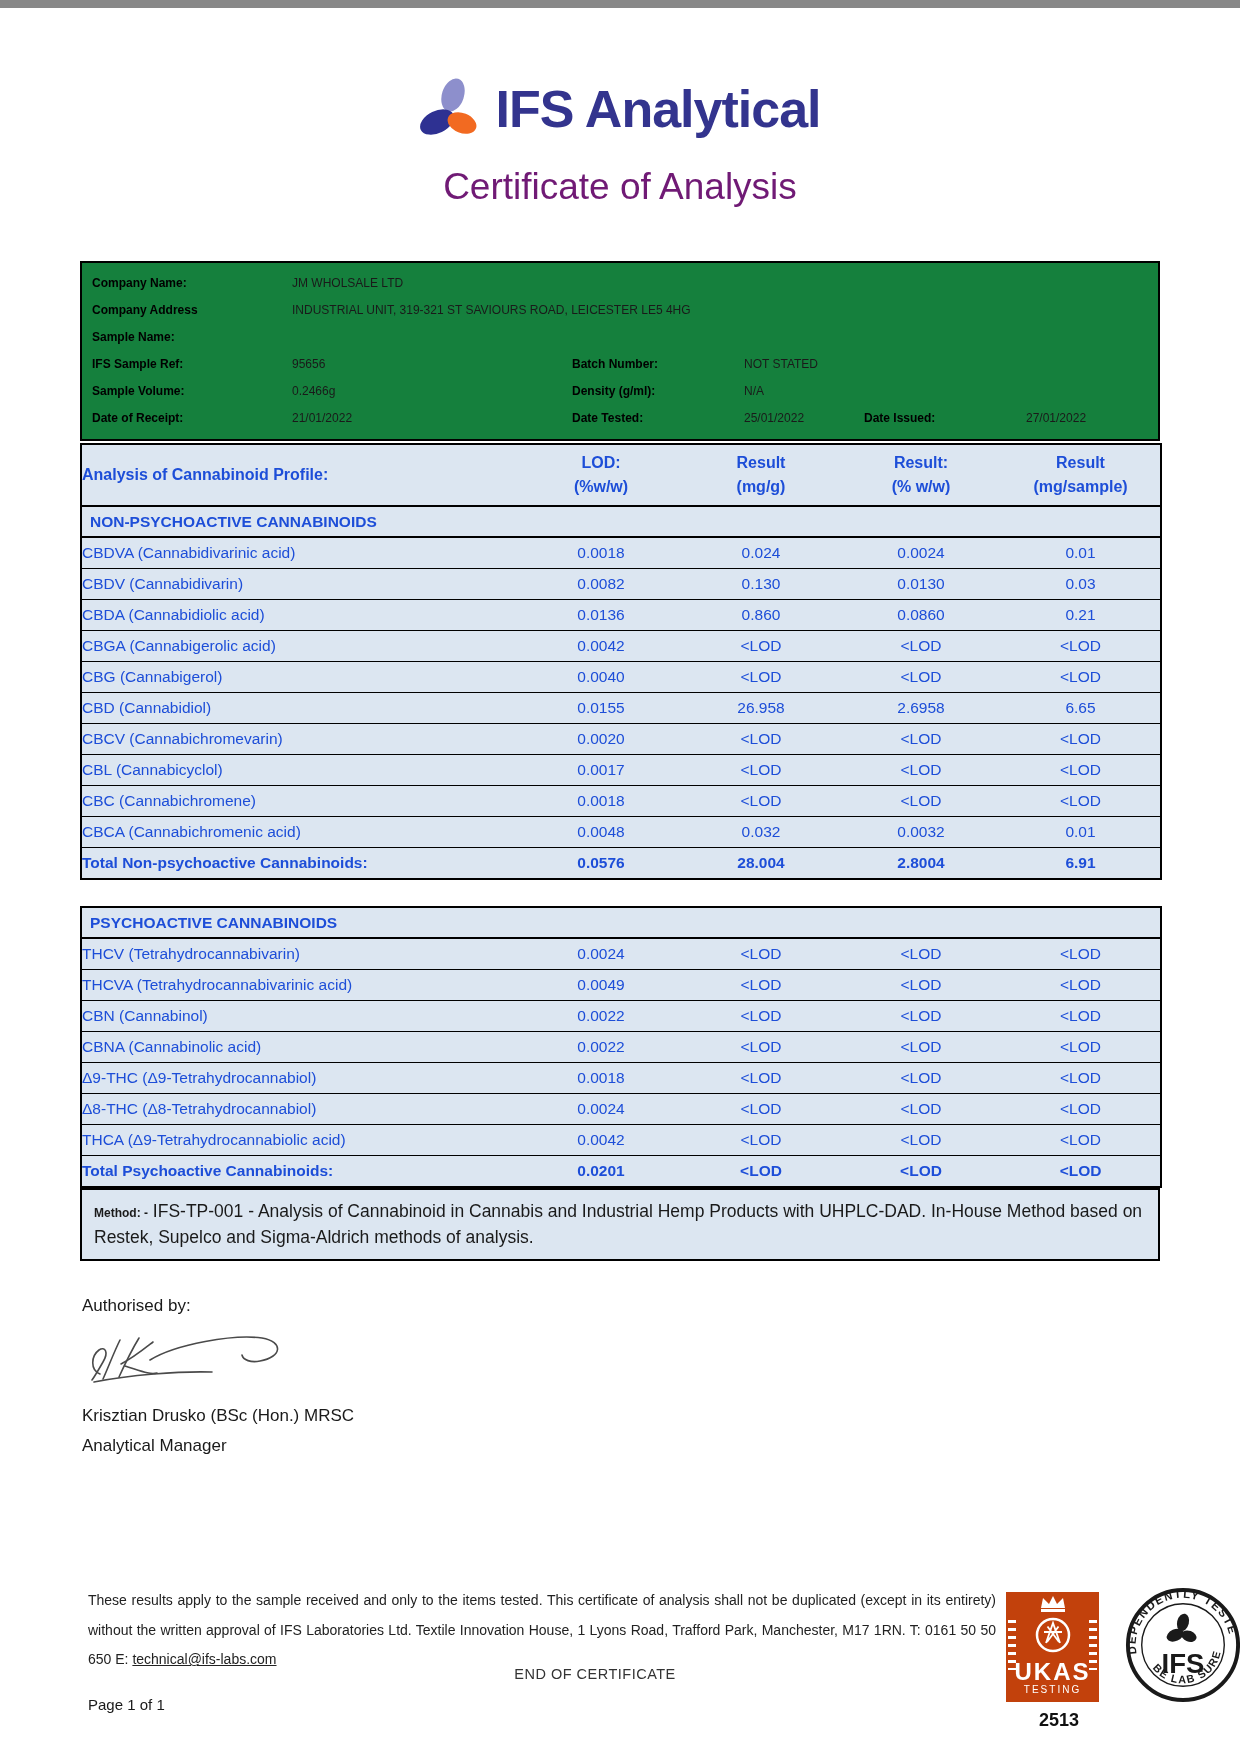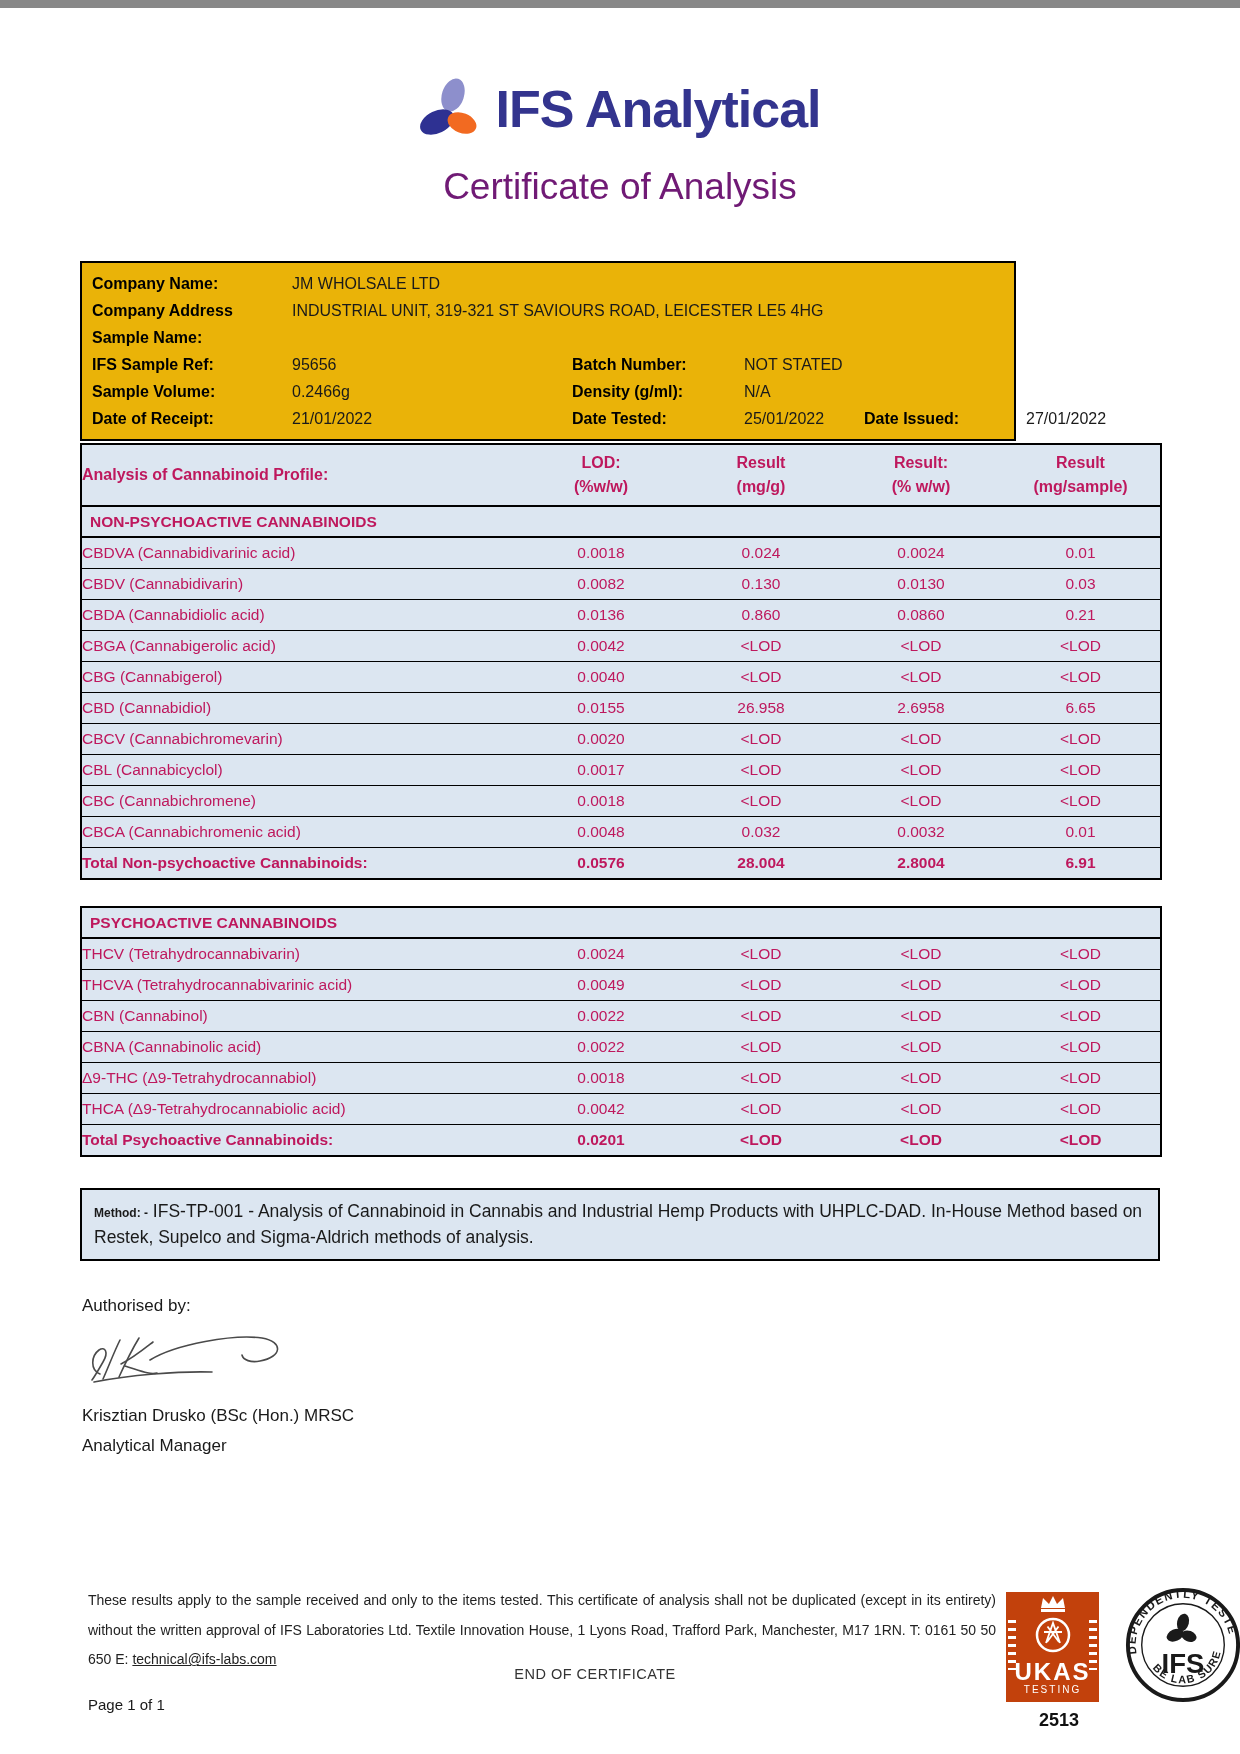--- a/index.html
+++ b/index.html
@@ -7,36 +7,36 @@
     position:relative;width:1240px;height:1754px;margin:8px auto;
     background:#ffffff;font-family:"Liberation Sans",sans-serif;color:#1a1a1a;
     overflow:hidden;
   }
   
   .logo-row{position:absolute;top:68px;left:0;right:0;display:flex;justify-content:center;align-items:center;gap:14px;}
   .brand-text{font-size:52px;font-weight:bold;color:#33348e;letter-spacing:-1px;}
   .doc-title{position:absolute;top:158px;left:0;right:0;text-align:center;font-size:37px;color:#701a75;}
   
   .info-box{
-    position:absolute;left:80px;top:253px;width:936px;box-sizing:border-box;
-    background:#eab308;border:2px solid #000;padding:7px 10px;font-size:16px;
+    position:absolute;left:80px;top:253px;width:1080px;box-sizing:border-box;
+    background:#15803d;border:2px solid #000;padding:7px 10px;font-size:12px;
   }
   .info-row{display:flex;align-items:center;height:27px;line-height:27px;white-space:nowrap;}
   .il{font-weight:bold;color:#000;}
   .c1{width:200px;flex:none;}
   .c2{width:280px;flex:none;}
   .c2.grow{flex:1;}
   .c3{width:172px;flex:none;}
   .c4{width:120px;flex:none;}
   .c5{width:162px;flex:none;}
   .c6{flex:1;}
   
   .ctable{
     position:absolute;left:80px;width:1080px;border-collapse:collapse;
-    background:#dce6f1;border:2px solid #000;table-layout:fixed;font-size:15.5px;color:#be185d;padding-left:31px;
+    background:#dce6f1;border:2px solid #000;table-layout:fixed;font-size:15.5px;color:#1d4ed8;padding-left:31px;
   }
   .ctable col.c-name{width:440px;}
   .ctable col.c-num{width:160px;}
   .ctable th,.ctable td{padding:0;}
   .hdr-row th{height:60px;border-bottom:2px solid #000;vertical-align:middle;font-size:16px;}
   .t-title{text-align:left;padding-left:8px;font-size:17px;}
   .hdr-col div{text-align:center;line-height:1.5;}
   .section-row th{height:29px;text-align:left;padding-left:8px;font-size:15.5px;border-bottom:2px solid #000;}
   .ctable tbody td{height:30px;border-top:1px solid #000;}
   .ctable tbody tr:first-child td{border-top:none;}
@@ -279,20 +279,27 @@
           <td class="cell-num">&lt;LOD</td>
         </tr>
         <tr>
           <td class="cell-name">Δ9-THC (Δ9-Tetrahydrocannabiol)</td>
           <td class="cell-num">0.0018</td>
           <td class="cell-num">&lt;LOD</td>
           <td class="cell-num">&lt;LOD</td>
           <td class="cell-num">&lt;LOD</td>
         </tr>
         <tr>
+          <td class="cell-name">Δ8-THC (Δ8-Tetrahydrocannabiol)</td>
+          <td class="cell-num">0.0024</td>
+          <td class="cell-num">&lt;LOD</td>
+          <td class="cell-num">&lt;LOD</td>
+          <td class="cell-num">&lt;LOD</td>
+        </tr>
+        <tr>
           <td class="cell-name">THCA (Δ9-Tetrahydrocannabiolic acid)</td>
           <td class="cell-num">0.0042</td>
           <td class="cell-num">&lt;LOD</td>
           <td class="cell-num">&lt;LOD</td>
           <td class="cell-num">&lt;LOD</td>
         </tr>
         <tr class="bold-row">
           <td class="cell-name">Total Psychoactive Cannabinoids:</td>
           <td class="cell-num">0.0201</td>
           <td class="cell-num">&lt;LOD</td>

